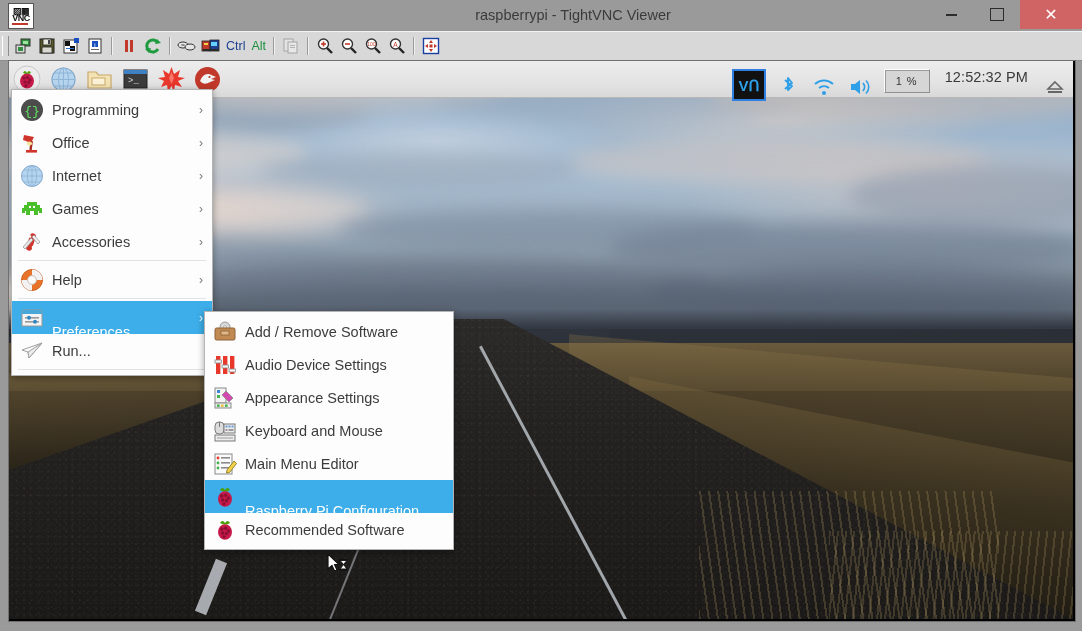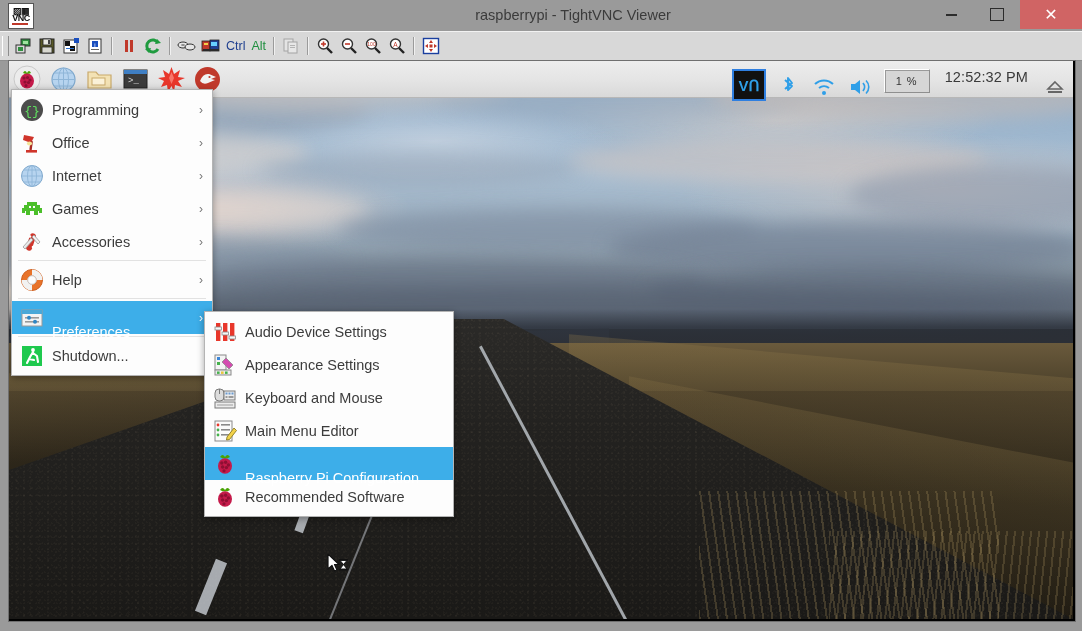--- a/index.html
+++ b/index.html
@@ -509,37 +509,47 @@
               <rect x="5" y="11" width="14" height="1.6" fill="#9a9a9a"></rect>
               <rect x="5" y="15" width="14" height="1.6" fill="#9a9a9a"></rect>
               <circle cx="9" cy="11.8" r="2" fill="#2f86c4"></circle>
               <circle cx="15" cy="15.8" r="2" fill="#2f86c4"></circle>
             </svg>
           </span>
           <span class="mi-lab">Preferences</span>
           <span class="mi-arrow">›</span>
         </div>
 
+        <div class="mitem">
+          <span class="mi-ico">
+            <svg width="24" height="24" viewBox="0 0 24 24">
+              <polygon points="2,11 22,4 9,19 8,13" fill="#fbfbfb" stroke="#a0a0a0" stroke-width="1" stroke-linejoin="round"></polygon>
+              <polygon points="8,13 22,4 9,19" fill="#ececec" stroke="#a0a0a0" stroke-width="1"></polygon>
+            </svg>
+          </span>
+          <span class="mi-lab">Run...</span>
+        </div>
 
         <div class="msep"></div>
 
-        <div class="mitem">
-          <span class="mi-ico">
-            <svg width="24" height="24" viewBox="0 0 24 24">
-              <rect x="2" y="2" width="20" height="20" fill="#1ec94e"></rect>
-              <circle cx="13" cy="6" r="1.9" fill="#fff"></circle>
-              <path d="M13 8 L10 13 L7 19 M13 9 L17 12 L18 18 M9 15 L14 16" stroke="#fff" stroke-width="2.1" fill="none" stroke-linecap="round"></path>
-            </svg>
-          </span>
-          <span class="mi-lab">Shutdown...</span>
-        </div>
       </div>
 
       <div class="menu submenu">
 
+        <div class="mitem">
+          <span class="mi-ico">
+            <svg width="24" height="24" viewBox="0 0 24 24">
+              <circle cx="12" cy="7" r="5" fill="#d9d9d9" stroke="#9a9a9a" stroke-width="1"></circle>
+              <circle cx="12" cy="7" r="1.4" fill="#fff" stroke="#9a9a9a" stroke-width=".7"></circle>
+              <rect x="2" y="8" width="20" height="12" rx="1.5" fill="#c08a52" stroke="#8d6238" stroke-width="1"></rect>
+              <rect x="8" y="11" width="8" height="4" fill="#e0b888" stroke="#8d6238" stroke-width=".8"></rect>
+            </svg>
+          </span>
+          <span class="mi-lab">Add / Remove Software</span>
+        </div>
 
         <div class="mitem">
           <span class="mi-ico">
             <svg width="24" height="24" viewBox="0 0 24 24">
               <rect x="3" y="3" width="4.4" height="18" fill="#e8372b"></rect>
               <rect x="10" y="3" width="4.4" height="18" fill="#e8372b"></rect>
               <rect x="17" y="3" width="4.4" height="18" fill="#e8372b"></rect>
               <rect x="2" y="7" width="6.4" height="3" fill="#f7f7f7" stroke="#8a8a8a" stroke-width=".8"></rect>
               <rect x="9" y="12" width="6.4" height="3" fill="#f7f7f7" stroke="#8a8a8a" stroke-width=".8"></rect>
               <rect x="16" y="16" width="6.4" height="3" fill="#f7f7f7" stroke="#8a8a8a" stroke-width=".8"></rect>

